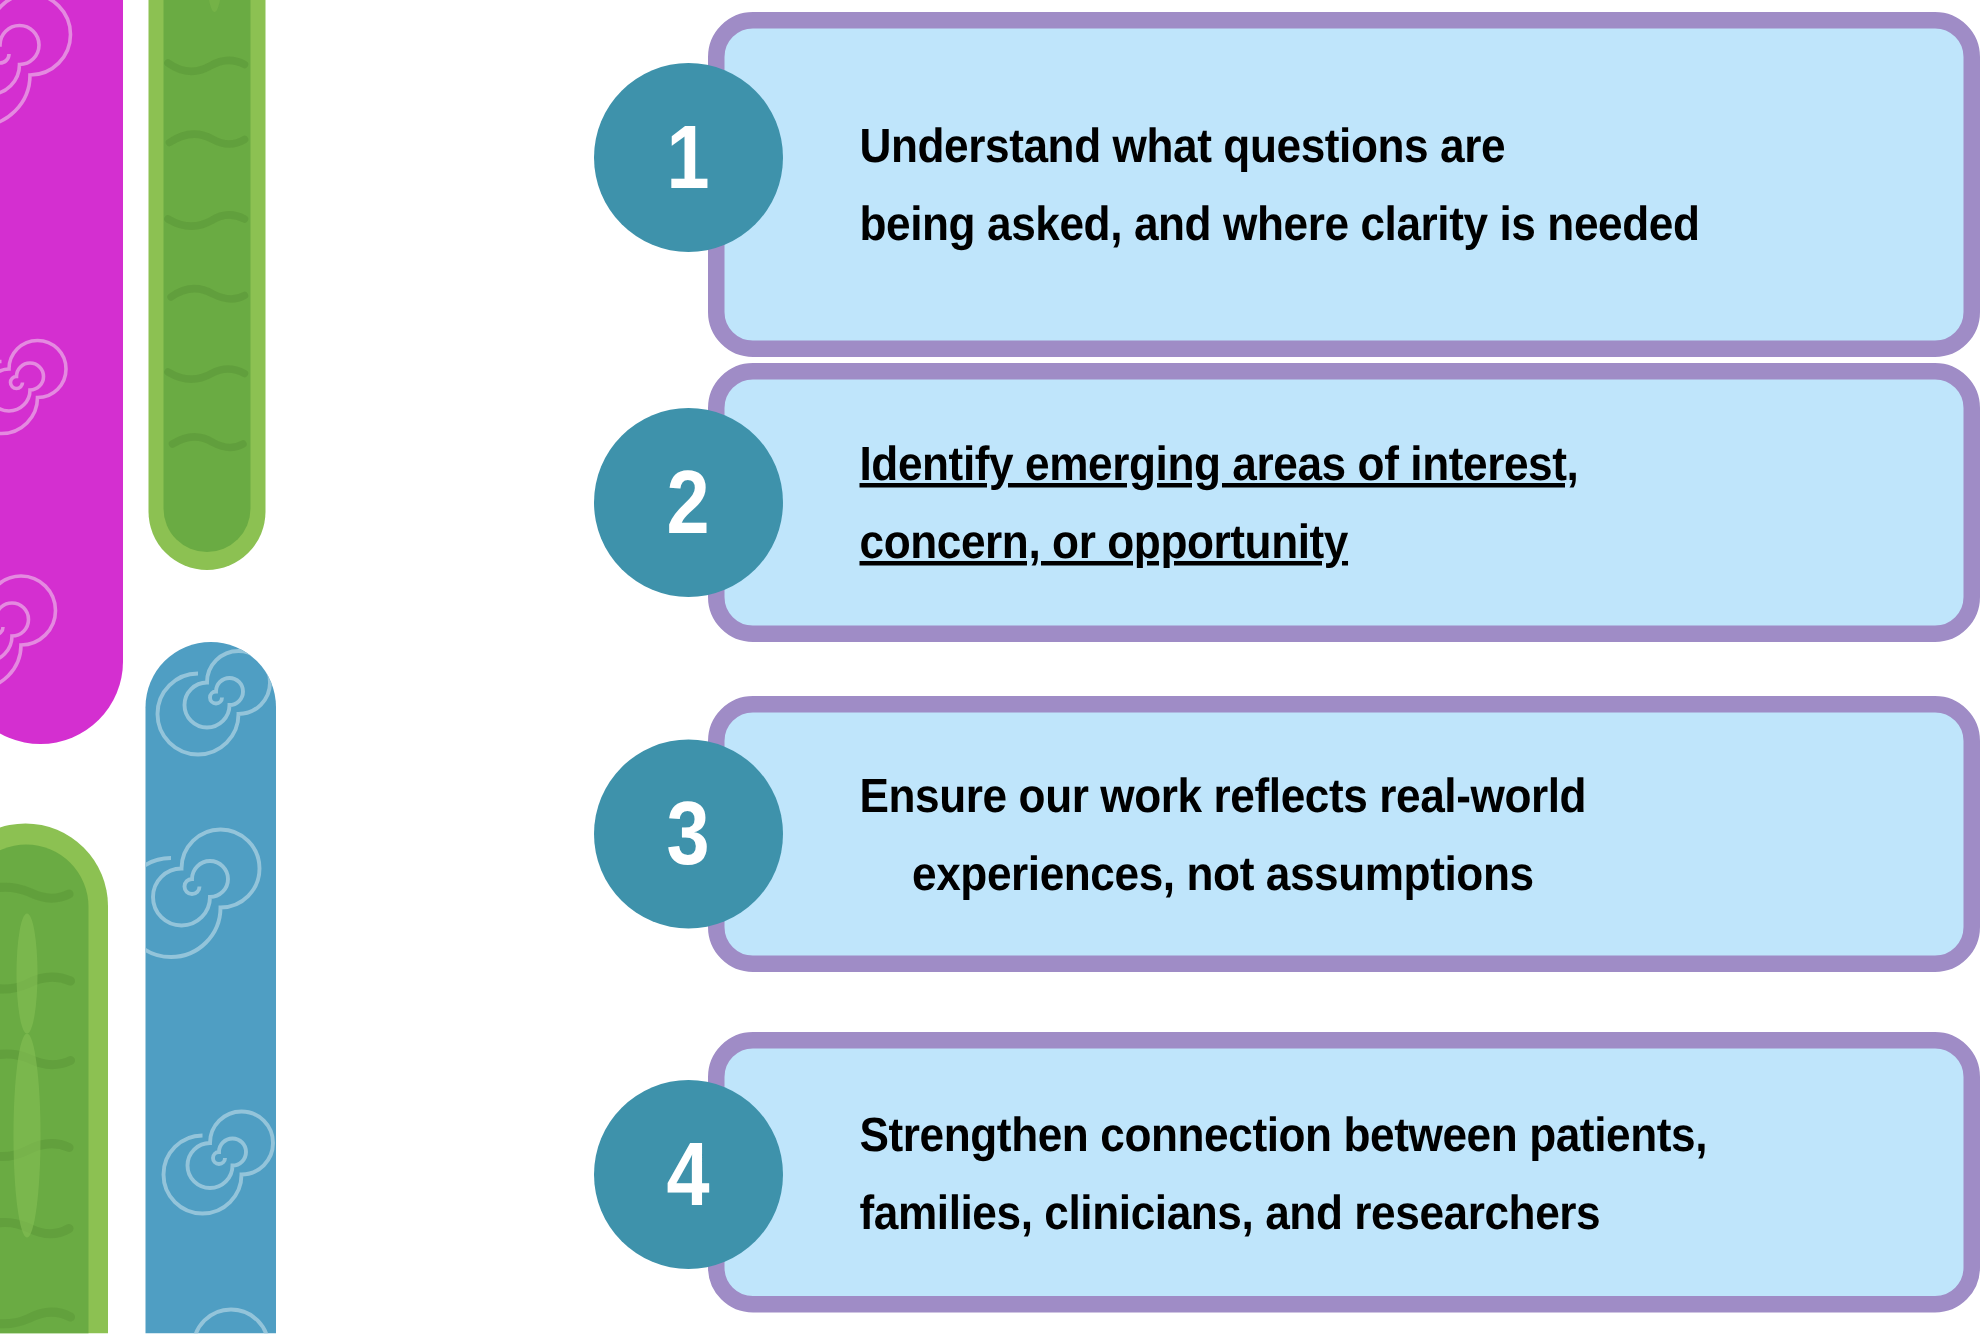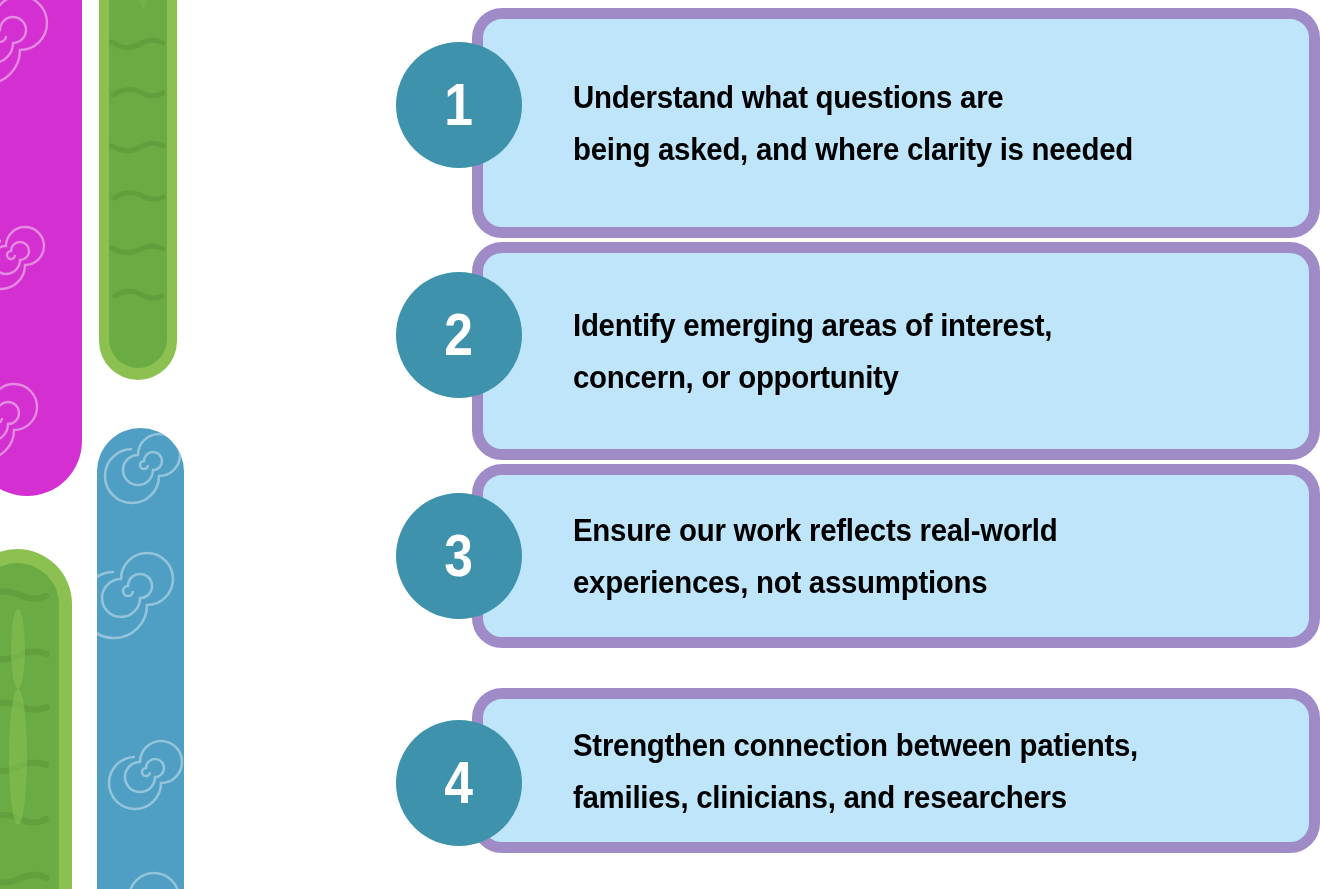--- a/index.html
+++ b/index.html
@@ -122,29 +122,29 @@
     line-height:60px;
     transform:scaleX(0.86);
   }
 
   
   #row-1 { top:8px; }
   #row-1 .row-box { height:230px; }
   #row-1 .row-badge { top:34px; }
 
   #row-2 { top:242px; }
-  #row-2 .row-box { height:218px; }
+  #row-2 .row-box { height:186px;text-decoration:underline; }
   #row-2 .row-badge { top:30px; }
 
   #row-3 { top:464px; }
-  #row-3 .row-box { height:184px; }
+  #row-3 .row-box { height:184px;text-align:center; }
   #row-3 .row-badge { top:29px; }
 
   #row-4 { top:688px; }
-  #row-4 .row-box { height:165px; }
+  #row-4 .row-box { height:187px; }
   #row-4 .row-badge { top:32px; }
 </style>
 </head>
 <body>
 
 <div id="canvas">
 
   <div class="stripe-layer">
 
     <div class="stripe stripe-magenta">

